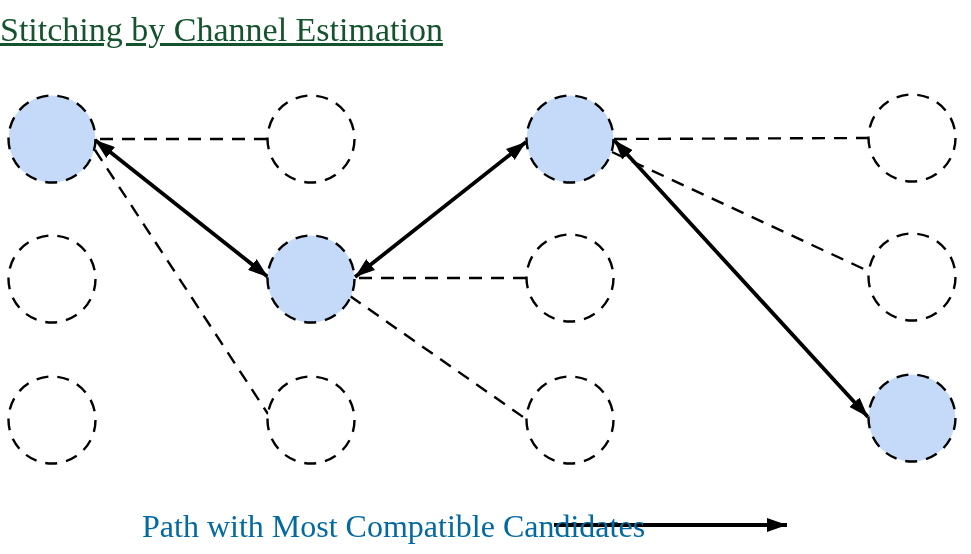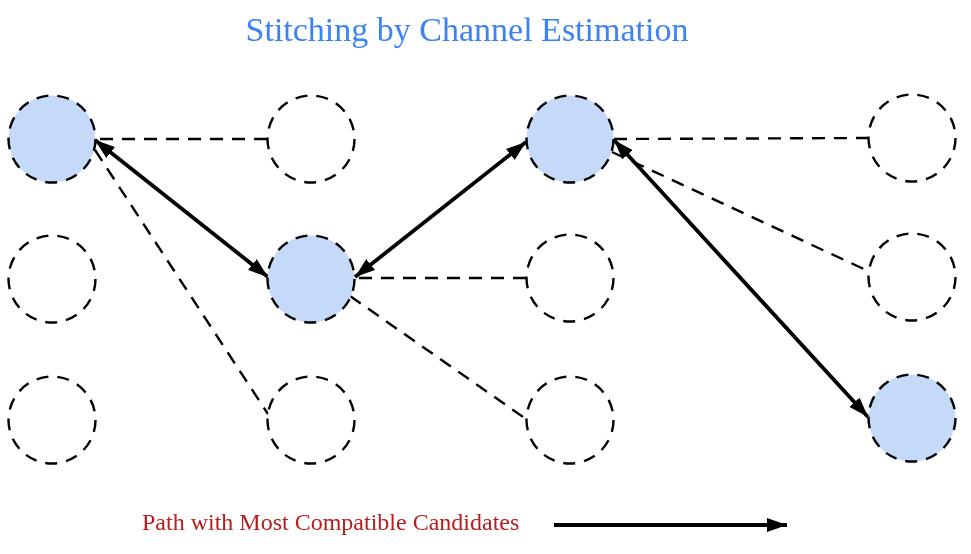--- a/index.html
+++ b/index.html
@@ -6,32 +6,33 @@
   body {
     width: 971px; height: 554px;
     position: relative;
     background: #ffffff;
     overflow: hidden;
     font-family: "Liberation Serif", "DejaVu Serif", serif;
   }
   .title {
     position: absolute;
     left: 0; top: 13px; width: 934px;
-    text-align: center;
+    text-align: left;
     font-size: 34px;
     line-height: 1;
-    color: #3b82f6;
+    color: #14532d;
     white-space: nowrap;
+    text-decoration: underline;
   }
   .legend-label {
     position: absolute;
     left: 142px; top: 510px;
-    font-size: 24px;
+    font-size: 32px;
     line-height: 1;
-    color: #b91c1c;
+    color: #0369a1;
     white-space: nowrap;
   }
   svg.diagram { position: absolute; left: 0; top: 0; }
   .node { stroke-dasharray: 12 9; stroke-width: 2.4; }
   .edge.dashed { stroke-dasharray: 13 9; stroke-width: 2.4; fill: none; }
   .edge.solid  { stroke-width: 3.8; fill: none; }
   .edge.legend-arrow { stroke-width: 4; fill: none; }
 </style>
 </head>
 <body>

